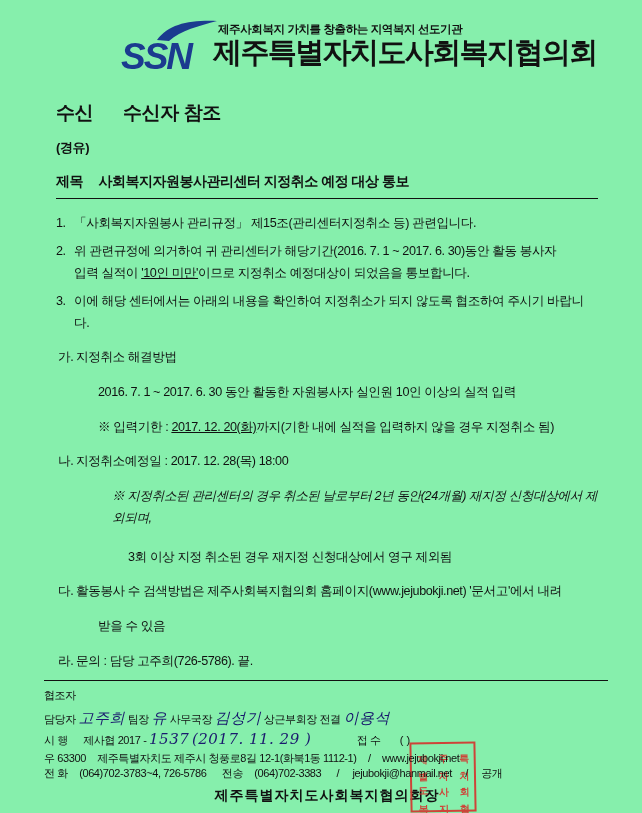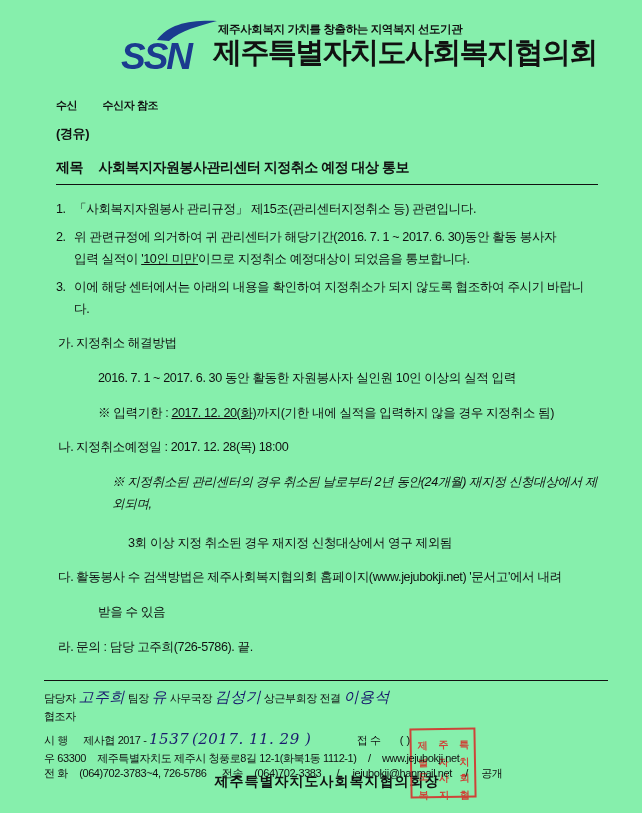--- a/index.html
+++ b/index.html
@@ -70,21 +70,21 @@
   
   .doc {
     position: relative;
     padding: 0 44px 0 56px;
     font-size: 12.6px;
     line-height: 1.75;
     letter-spacing: -0.4px;
   }
   .row-recipient {
     margin-top: 8px;
-    font-size: 11px;
+    font-size: 19px;
     font-weight: bold;
   }
   .row-recipient .gap { display: inline-block; width: 20px; }
   .row-via {
     margin-top: 8px;
     font-size: 13px;
     font-weight: bold;
   }
   .subject-line {
     margin-top: 9px;
@@ -297,33 +297,33 @@
         <span>지</span>
         <span>협</span>
       </div>
     </div>
 
   </div>
 
   <div class="footer">
     <div class="rule"></div>
 
+    <div class="frow small">
+      <span class="lbl">협조자</span>
+    </div>
+
     <div class="frow">
       <span class="lbl">담당자</span>
       <span class="hand">고주희</span>
       <span class="lbl">팀장</span>
       <span class="hand">유</span>
       <span class="lbl">사무국장</span>
       <span class="hand blue">김성기</span>
       <span class="lbl">상근부회장 전결</span>
       <span class="hand blue">이용석</span>
-    </div>
-
-    <div class="frow small">
-      <span class="lbl">협조자</span>
     </div>
 
     <div class="frow small">
       <span class="lbl">시 행</span>
       <span class="sp" style="width:10px"></span>
       <span>제사협 2017 -</span>
       <span class="hand">1537</span>
       <span class="hand">(2017. 11. 29 )</span>
       <span class="sp" style="width:40px"></span>
       <span>접 수</span>

